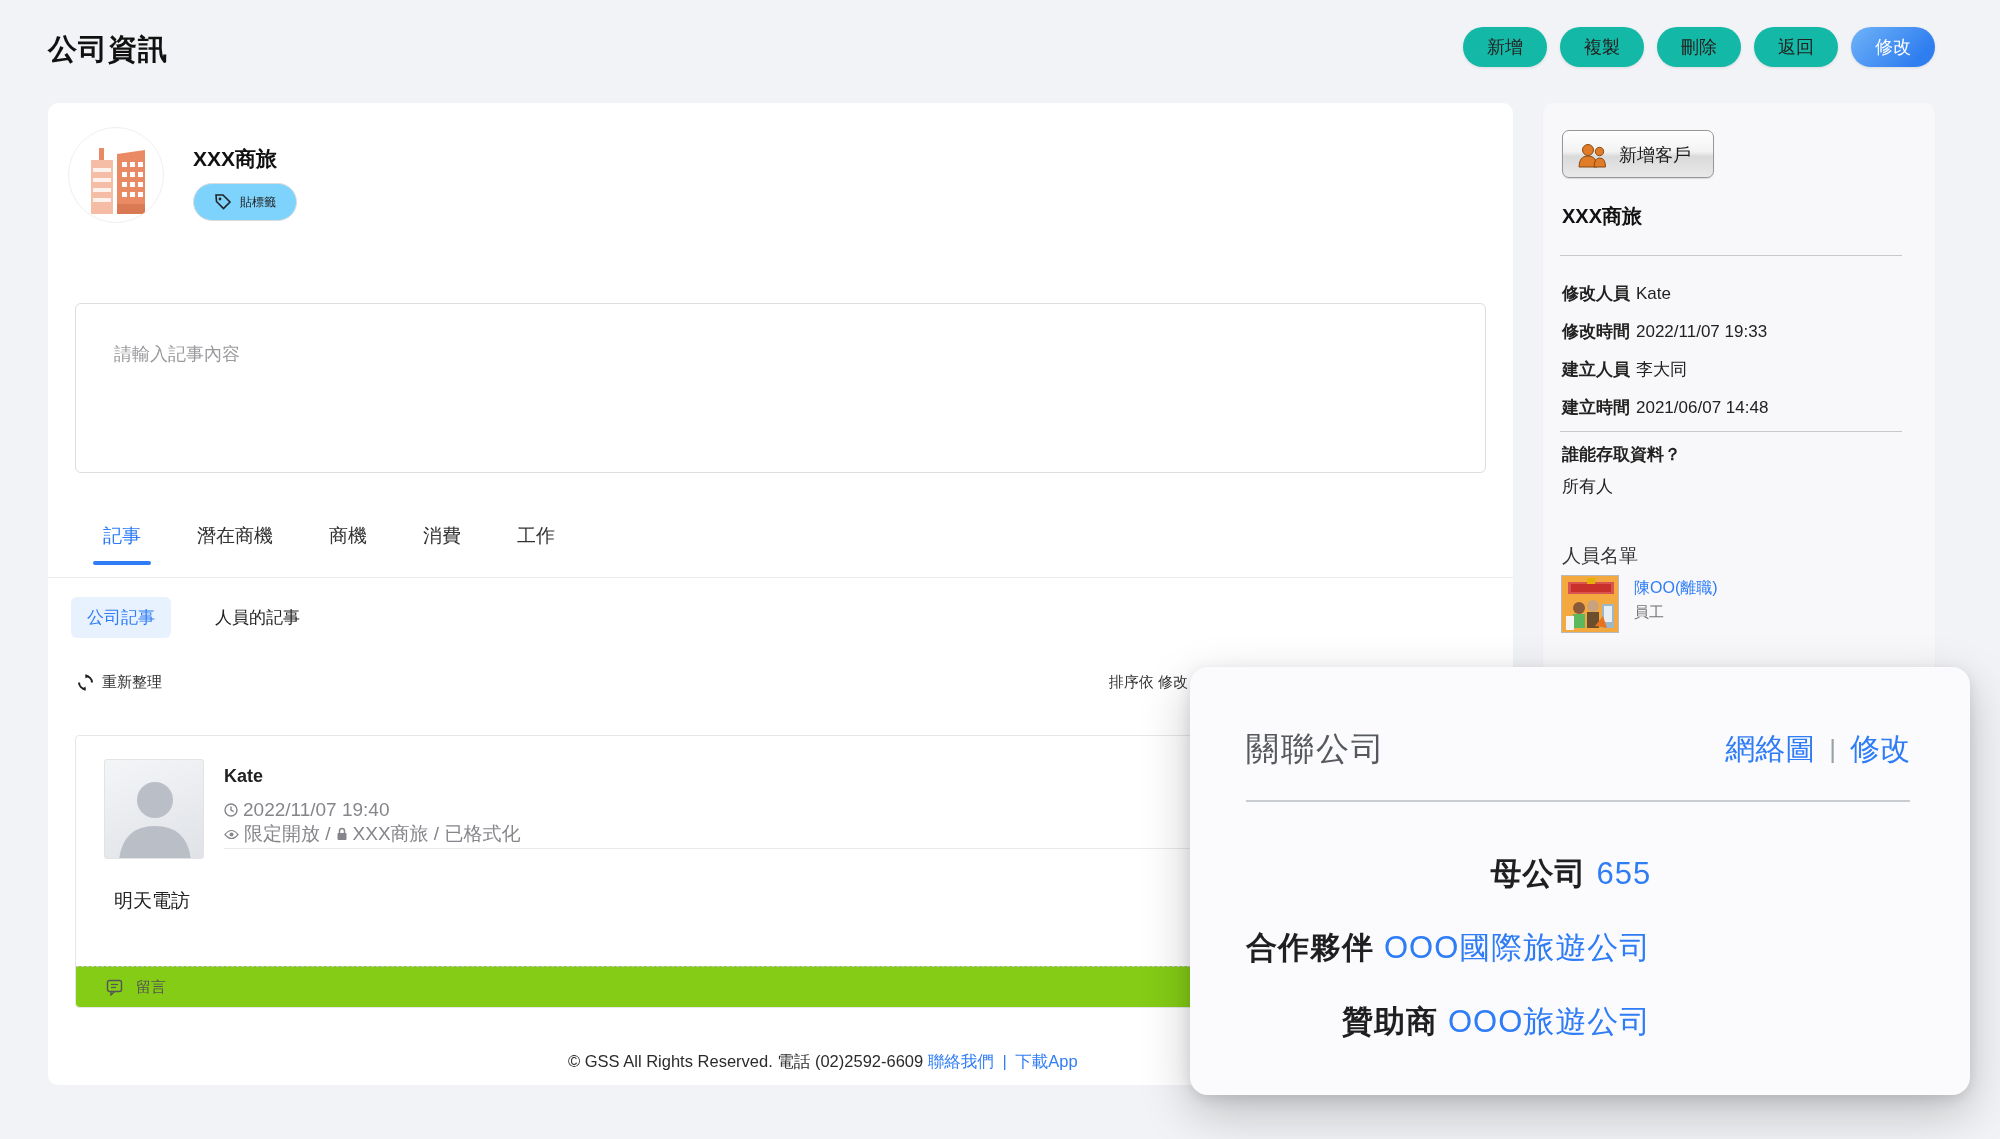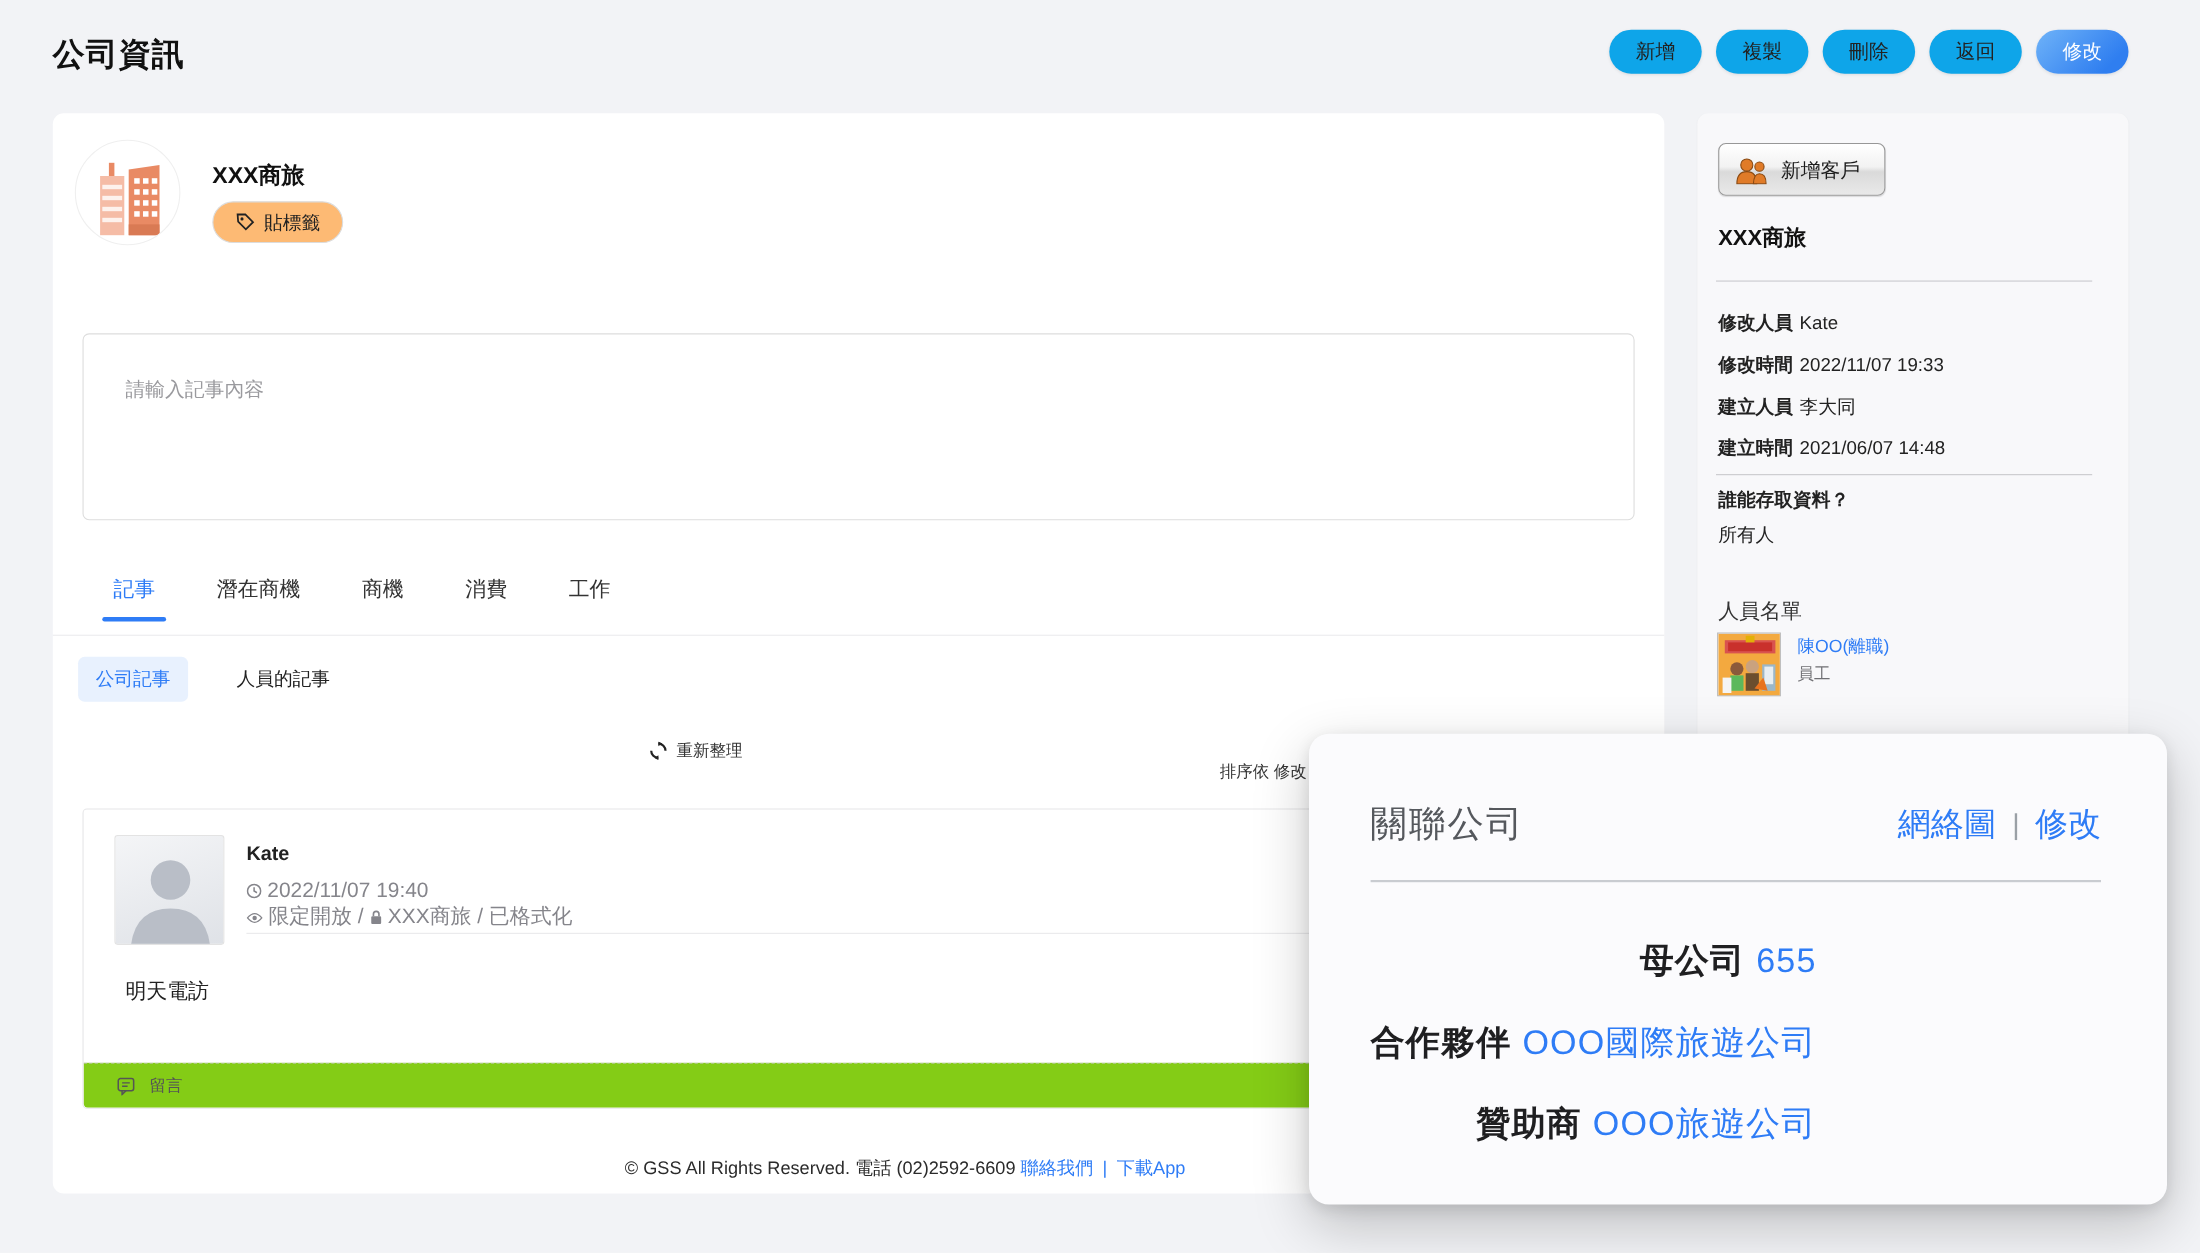--- a/index.html
+++ b/index.html
@@ -8,43 +8,43 @@
     font-family:"Liberation Sans","DejaVu Sans",sans-serif;
     background:#f2f3f6; color:#222; position:relative;
   }
 
   
   .page-header { position:absolute; left:0; top:0; width:2000px; height:103px; }
   .page-title { position:absolute; left:48px; top:30px; font-size:29px; font-weight:bold; color:#111; letter-spacing:1px; }
   .header-actions { position:absolute; right:65px; top:27px; display:flex; gap:13px; }
   .pill-btn {
     height:40px; padding:0 24px; border:none; border-radius:20px;
-    background:#0ea5e9; color:#222; font-size:18px; cursor:pointer;
+    background:#14b8a6; color:#222; font-size:18px; cursor:pointer;
     box-shadow:0 1px 3px rgba(0,0,0,.10); font-family:inherit;
   }
   .pill-btn.primary {
     background:linear-gradient(135deg,#6fb3f8 0%,#2f7ef0 80%);
     color:#fff;
   }
 
   
   .main-card {
     position:absolute; left:48px; top:103px; width:1465px; height:982px;
     background:#fff; border-radius:10px;
   }
   .company-avatar {
     position:absolute; left:20px; top:24px; width:96px; height:96px;
     border-radius:50%; background:#fff; border:1px solid #efefef;
     display:flex; align-items:center; justify-content:center; overflow:hidden;
   }
   .company-name { position:absolute; left:145px; top:42px; font-size:21px; font-weight:bold; color:#111; }
   .tag-pill {
     position:absolute; left:145px; top:80px; height:38px; padding:0 20px;
-    border:1px solid #dcdcdc; border-radius:19px; background:#fdba74;
-    display:flex; align-items:center; gap:8px; font-size:17px; color:#222; cursor:pointer;
+    border:1px solid #dcdcdc; border-radius:19px; background:#7dd3fc;
+    display:flex; align-items:center; gap:8px; font-size:12px; color:#222; cursor:pointer;
   }
   .note-box {
     position:absolute; left:27px; top:200px; width:1411px; height:170px;
     border:1px solid #ddd; border-radius:6px; resize:none;
     font-family:inherit; font-size:18px; color:#333; padding:38px 38px; background:#fff; outline:none;
   }
   .note-box::placeholder { color:#9a9a9e; }
 
   .tabs { position:absolute; left:55px; top:420px; display:flex; gap:56px; }
   .tab { font-size:19px; color:#333; padding-bottom:16px; cursor:pointer; position:relative; }
@@ -52,21 +52,21 @@
   .tab.active::after {
     content:""; position:absolute; left:-10px; right:-10px; bottom:0; height:4px;
     background:#2e7cf6; border-radius:2px;
   }
   .tabs-border { position:absolute; left:0; top:474px; width:1465px; height:1px; background:#ececee; }
 
   .subtabs { position:absolute; left:23px; top:494px; display:flex; gap:28px; align-items:center; }
   .subtab { font-size:17px; padding:9px 16px; border-radius:6px; cursor:pointer; color:#222; }
   .subtab.active { background:#e8f1fe; color:#2e7cf6; }
 
-  .list-toolbar { position:absolute; left:29px; top:570px; right:325px; display:flex; align-items:center;flex-direction:column; }
+  .list-toolbar { position:absolute; left:29px; top:570px; right:325px; display:flex; align-items:center; }
   .refresh { display:flex; align-items:center; gap:8px; font-size:15px; color:#333; cursor:pointer; }
   .sort { margin-left:auto; font-size:15px; color:#333; cursor:pointer; white-space:nowrap; }
 
   
   .post-card {
     position:absolute; left:27px; top:632px; width:1411px; height:273px;
     border:1px solid #e6e6e8; border-radius:4px; background:#fff;
   }
   .post-avatar {
     position:absolute; left:28px; top:23px; width:100px; height:100px;

